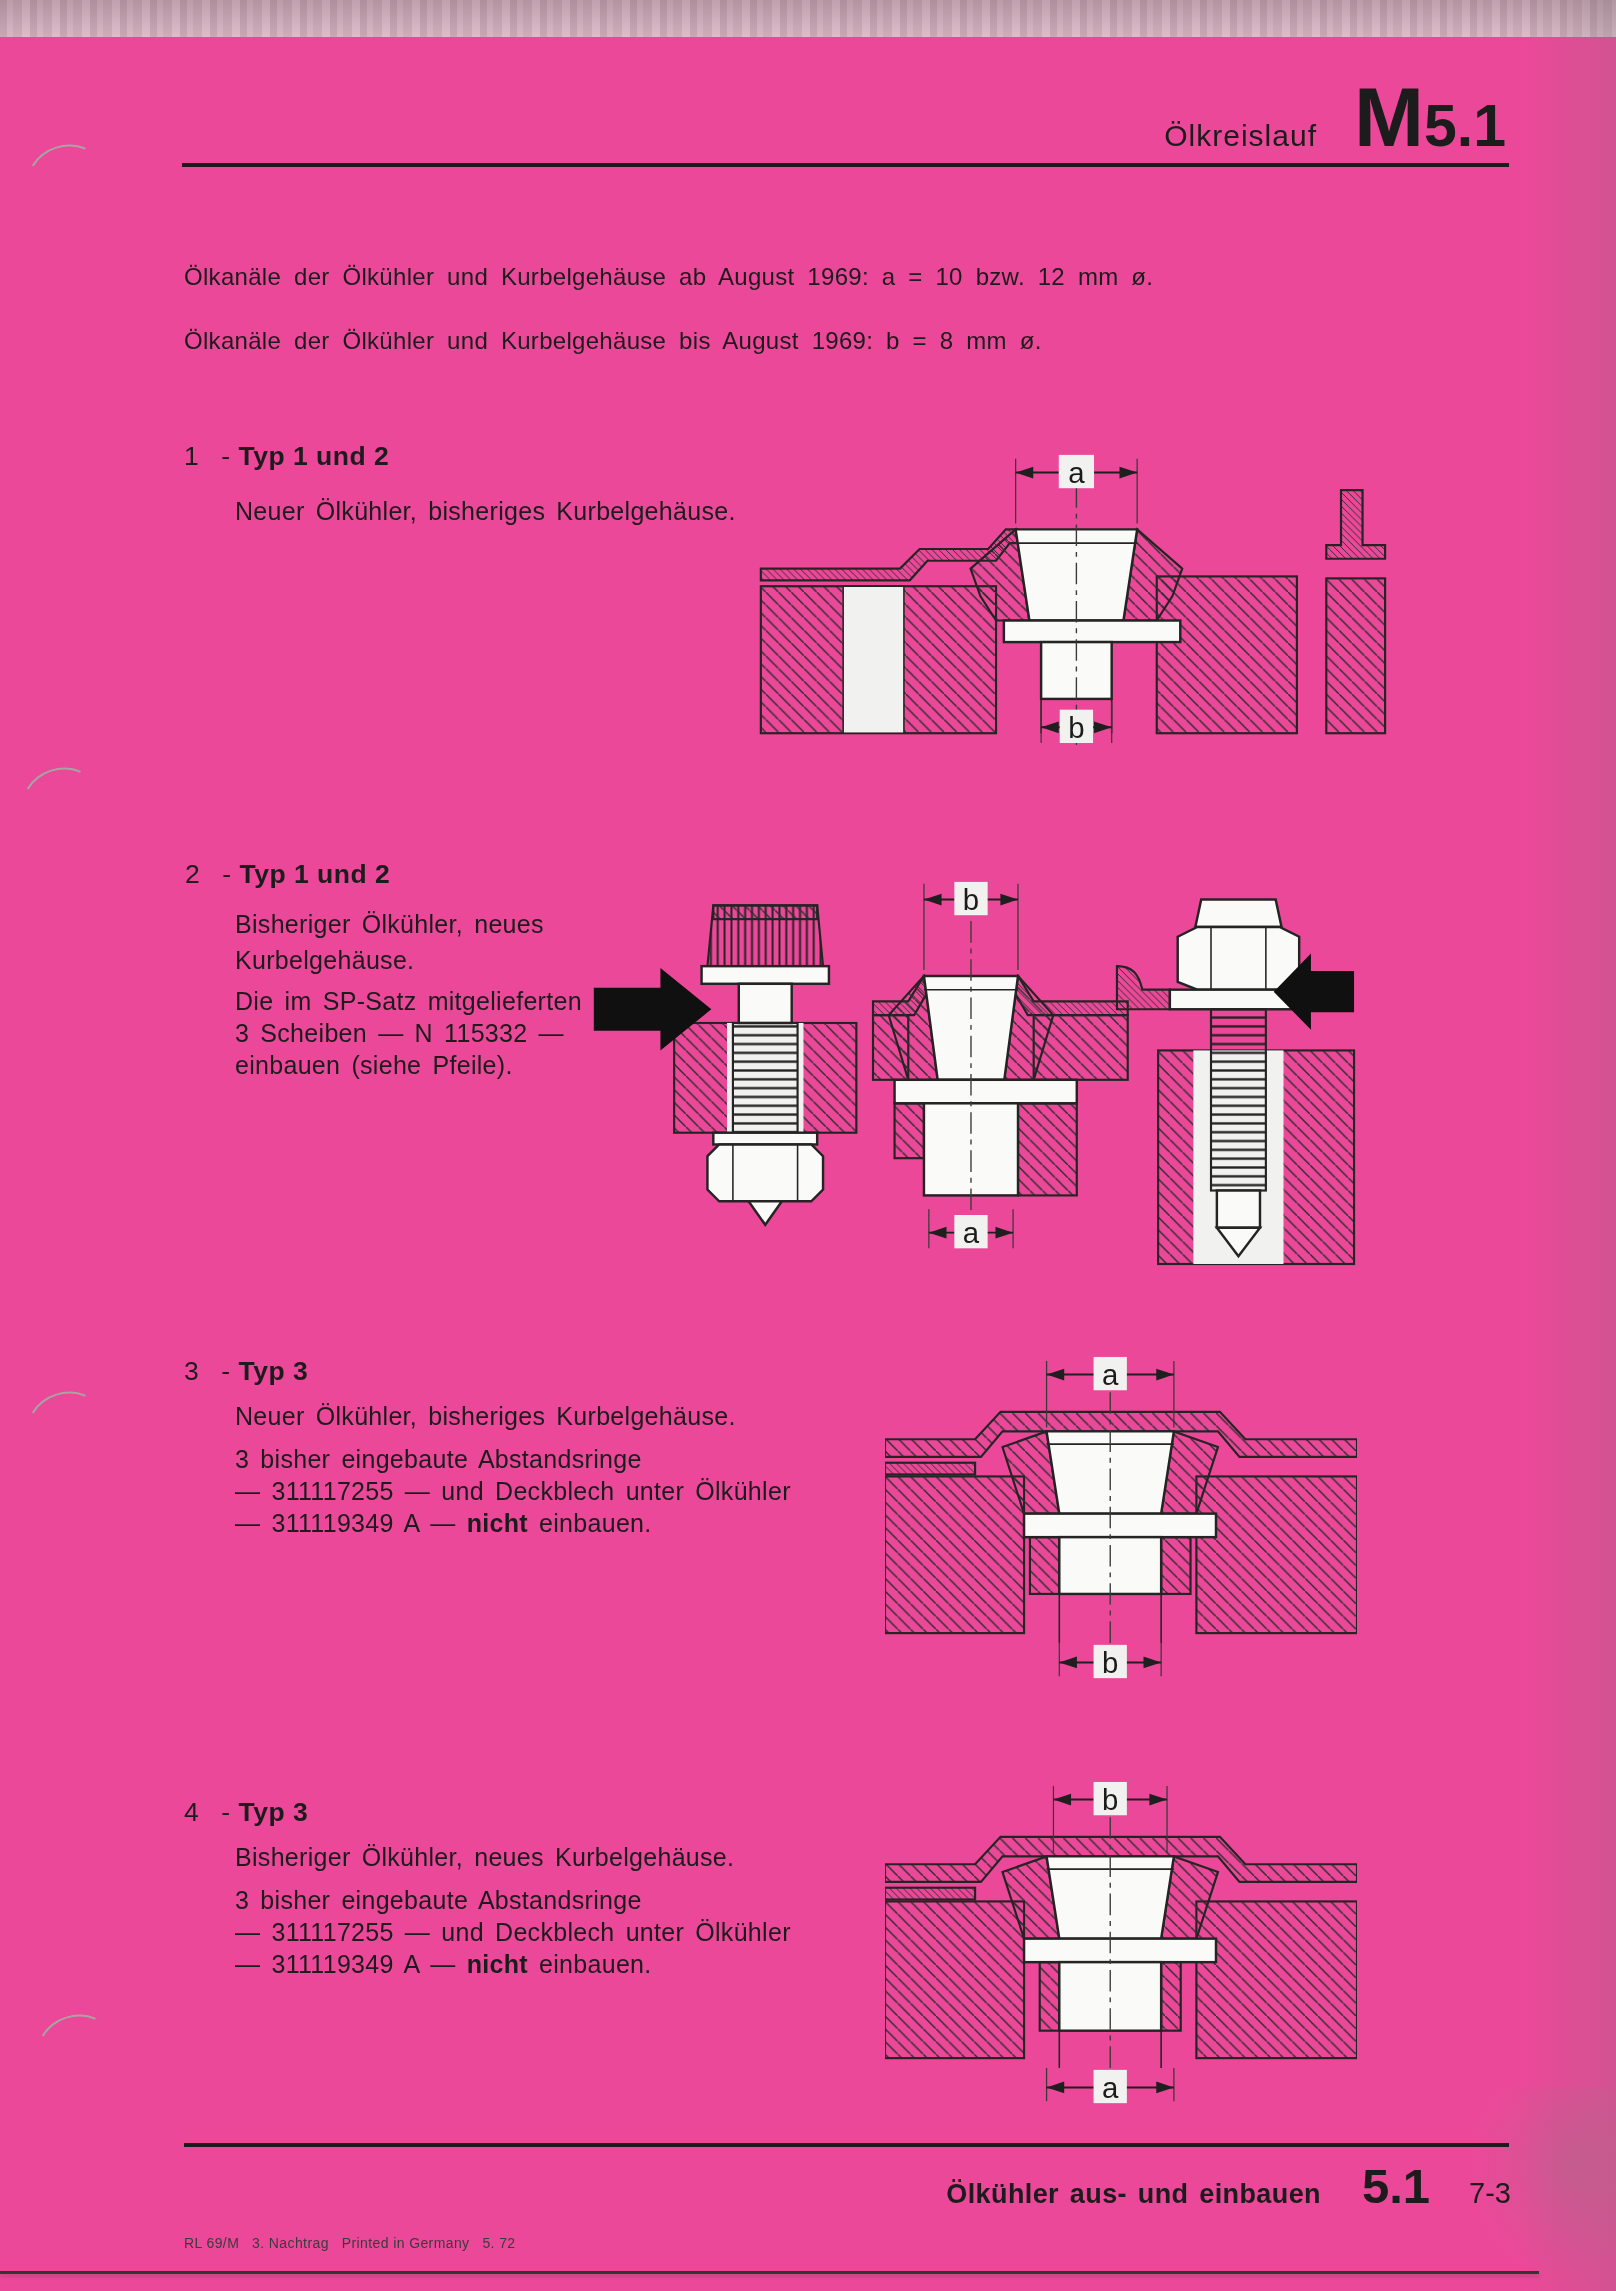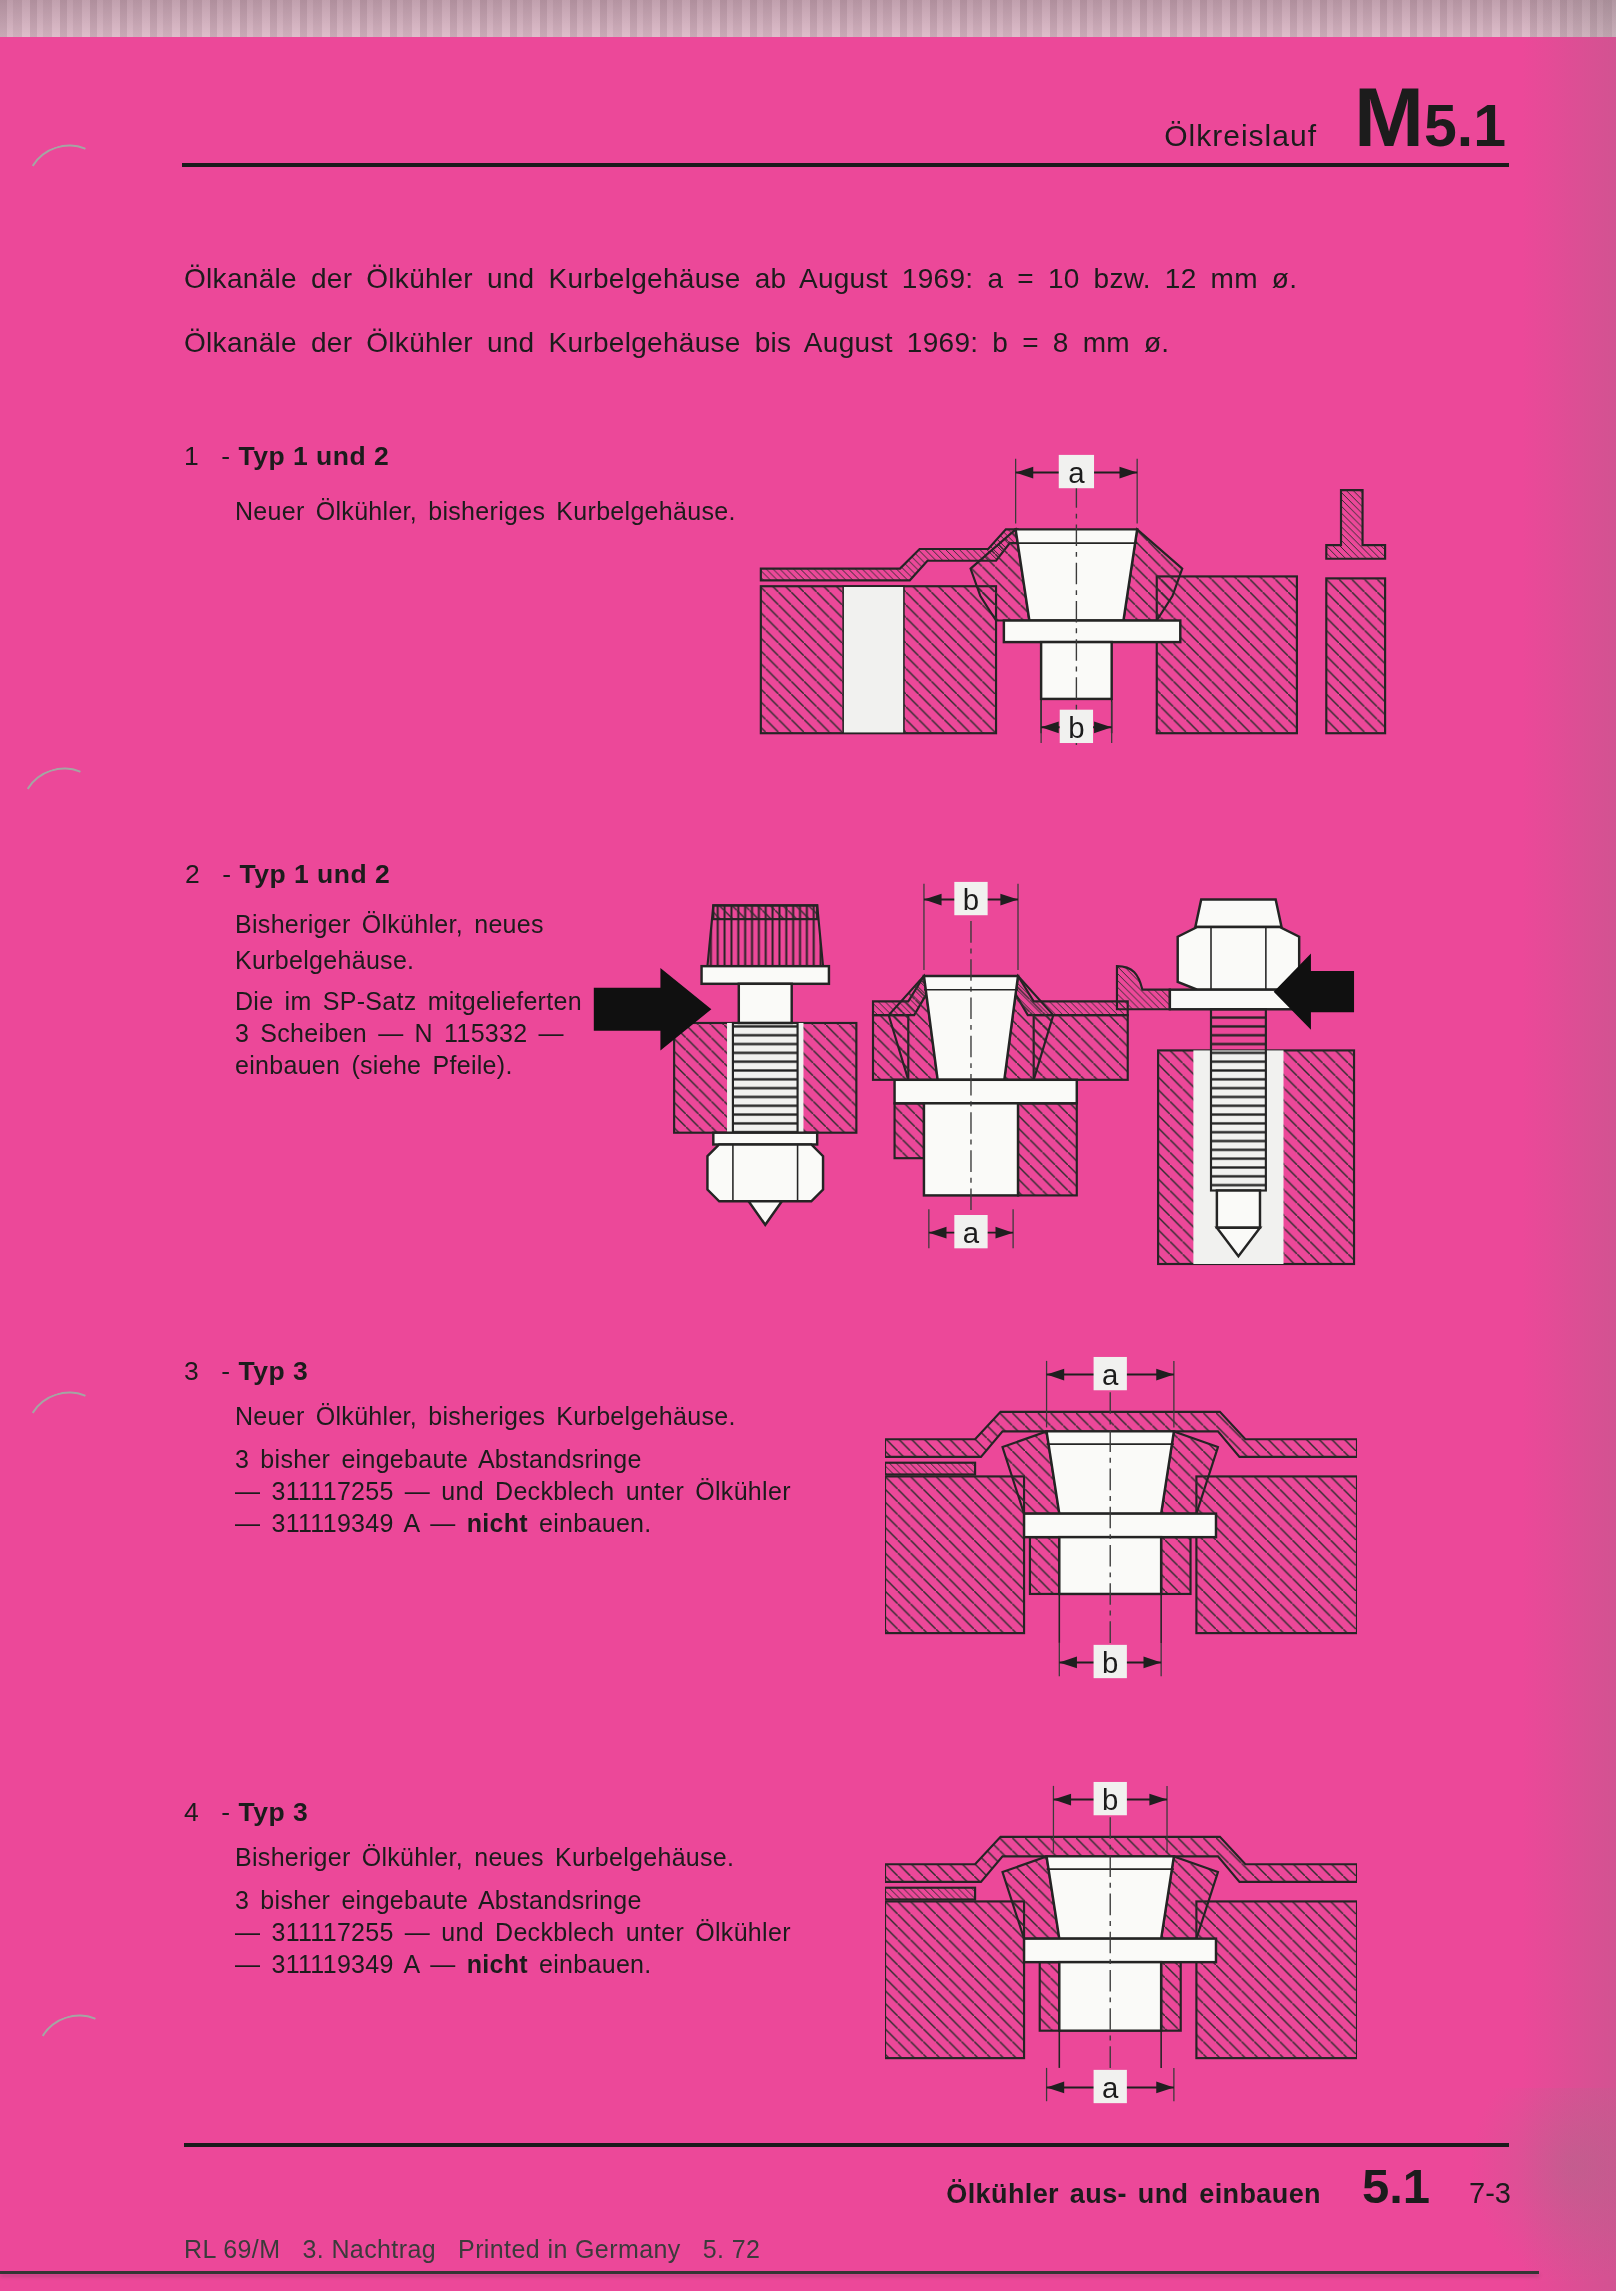--- a/index.html
+++ b/index.html
@@ -35,37 +35,37 @@
   
   .header-row{
     position:absolute; top:69px; right:110px;
     display:flex; align-items:baseline; white-space:nowrap;
   }
   .header-section-label{ font-size:30px; letter-spacing:1px; margin-right:37px; }
   .header-code-letter{ font-size:84px; font-weight:bold; letter-spacing:-2px; }
   .header-code-number{ font-size:59px; font-weight:bold; margin-left:2px; }
   .rule{ position:absolute; background:#1b1b1b; }
   
-  .intro-line{ position:absolute; font-size:28px; letter-spacing:0.3px; word-spacing:5.9px; margin:0; }
+  .intro-line{ position:absolute; font-size:24px; letter-spacing:0.3px; word-spacing:5.9px; margin:0; }
   .sec-heading{ position:absolute; font-size:26.5px; margin:0; white-space:nowrap; }
   .sec-num{ display:inline-block; min-width:29px; }
   .sec-sep{ display:inline-block; min-width:25.5px; text-align:center; }
   .sec-title{ font-weight:bold; letter-spacing:0.5px;text-align:center; }
   .body-text{ position:absolute; font-size:25px; line-height:36px; letter-spacing:0.3px; word-spacing:3.9px; margin:0; }
   .body-tight{ line-height:32px; }
   .b{ font-weight:bold; }
   
   .footer-row{
     position:absolute; top:2158px; left:0; width:1511px;
     display:flex; justify-content:flex-end; align-items:baseline; white-space:nowrap;
   }
   .footer-title{ font-size:27px; font-weight:bold; letter-spacing:0.4px; word-spacing:2.9px; }
   .footer-code{ font-size:49px; font-weight:bold; margin-left:41px; }
   .footer-page{ font-size:29px; margin-left:39px; }
-  .imprint{ position:absolute; left:184px; top:2235px; font-size:25px; color:#3b3b3b; white-space:pre; letter-spacing:0.4px; margin:0; }
+  .imprint{ position:absolute; left:184px; top:2235px; font-size:14px; color:#3b3b3b; white-space:pre; letter-spacing:0.4px; margin:0; }
   
   .diagram{ position:absolute; }
   .diagram svg{ display:block; }
   .white{ fill:#fafaf8; stroke:#242424; stroke-width:2.5; }
   .part{ stroke:#242424; stroke-width:2.2; }
   .thin{ stroke:#242424; stroke-width:1.6; fill:none; }
   .cl{ stroke:#3a3a3a; stroke-width:1.4; stroke-dasharray:22 6 5 6; fill:none; }
   .ext{ stroke:#3a3a3a; stroke-width:1.3; }
   .dml{ stroke:#1f1f1f; stroke-width:2; }
   .ah{ fill:#1f1f1f; }

